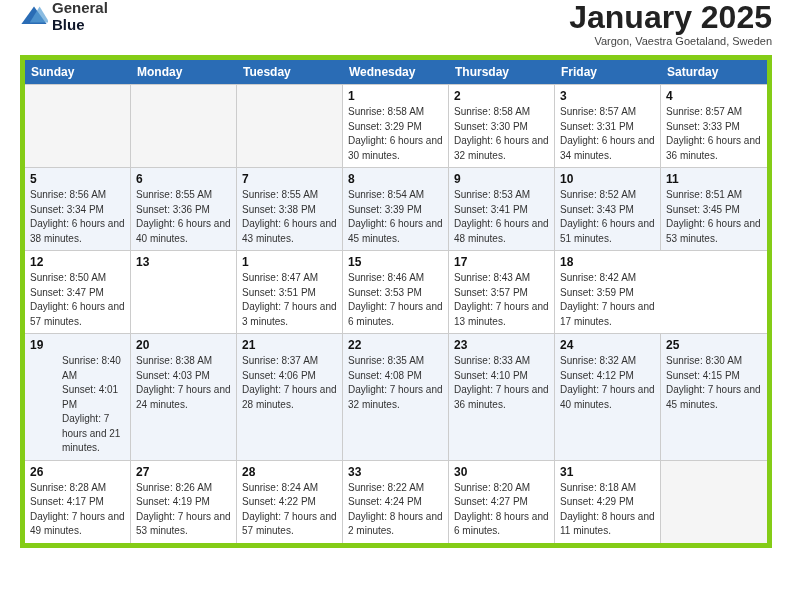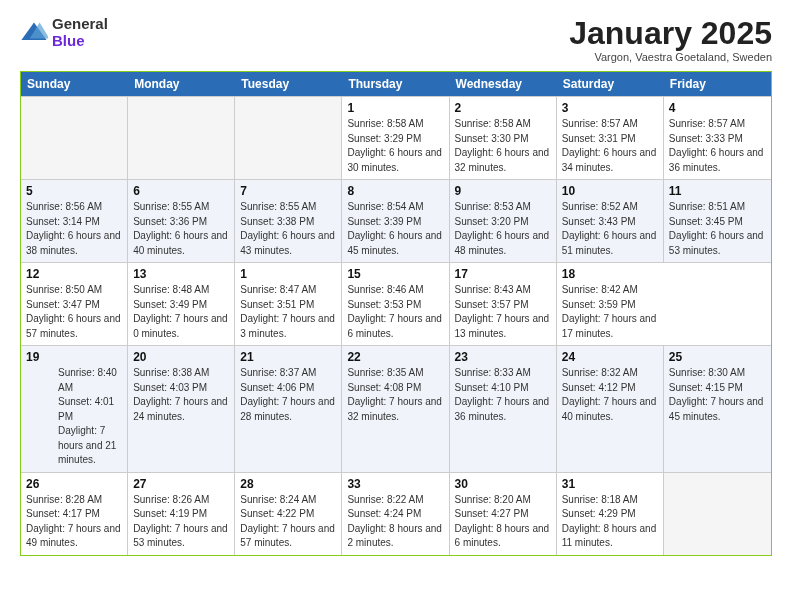--- a/index.html
+++ b/index.html
@@ -6,21 +6,21 @@
     body {
       font-family: Arial, sans-serif;
       background: #fff;
       width: 792px;
       height: 612px;
       overflow: hidden;
     }
     .page {
       width: 792px;
       height: 549px;
-      padding: 16px 20px 12px 20px;
+      padding: 0 20px 12px 20px;
       display: flex;
       flex-direction: column;
     }
     .header {
       display: flex;
       align-items: flex-start;
       justify-content: space-between;
       margin-bottom: 8px;
     }
     .logo {
@@ -34,21 +34,21 @@
       line-height: 1.1;
     }
     .logo-general {
       font-size: 15px;
       font-weight: bold;
       color: #333;
     }
     .logo-blue {
       font-size: 15px;
       font-weight: bold;
-      color: #6d28d9;
+      color: #0f172a;
     }
     .logo-icon {
       width: 28px;
       height: 28px;
       margin-right: 2px;
     }
     .title-block {
       text-align: right;
     }
     .title-block h1 {
@@ -59,21 +59,21 @@
     }
     .title-block h2 {
       font-size: 11px;
       font-weight: normal;
       color: #444;
     }
     .calendar {
       flex: 1;
       display: flex;
       flex-direction: column;
-      border: 1px solid #84cc16;
+      border: 5px solid #84cc16;
       justify-content: center;
     }
     .cal-header {
       display: grid;
       grid-template-columns: repeat(7, 1fr);
       background: #2a6cb5;
     }
     .cal-header-cell {
       color: #fff;
       font-size: 12px;
@@ -142,24 +142,24 @@
       <h1>January 2025</h1>
       <h2>Vargon, Vaestra Goetaland, Sweden</h2>
     </div>
   </div>
 
   <div class="calendar">
     <div class="cal-header">
     <div class="cal-header-cell">Sunday</div>
         <div class="cal-header-cell">Monday</div>
         <div class="cal-header-cell">Tuesday</div>
+        <div class="cal-header-cell">Wednesday</div>
         <div class="cal-header-cell">Thursday</div>
-        <div class="cal-header-cell">Wednesday</div>
+        <div class="cal-header-cell">Friday</div>
         <div class="cal-header-cell">Saturday</div>
-        <div class="cal-header-cell">Friday</div>
       </div>
     <div class="cal-body">
     <div class="cal-row">
           <div class="cal-cell empty"></div>
           <div class="cal-cell empty"></div>
           <div class="cal-cell empty"></div>
           <div class="cal-cell">
             <div class="day-number">1</div>
             <div class="cell-text" style="white-space: pre-line;">Sunrise: 8:58 AM
 Sunset: 3:29 PM
@@ -181,21 +181,21 @@
             <div class="day-number">4</div>
             <div class="cell-text" style="white-space: pre-line;">Sunrise: 8:57 AM
 Sunset: 3:33 PM
 Daylight: 6 hours and 36 minutes.</div>
           </div>
         </div>
         <div class="cal-row">
           <div class="cal-cell alt-row">
             <div class="day-number">5</div>
             <div class="cell-text" style="white-space: pre-line;">Sunrise: 8:56 AM
-Sunset: 3:14 PM
+Sunset: 3:34 PM
 Daylight: 6 hours and 38 minutes.</div>
           </div>
           <div class="cal-cell alt-row">
             <div class="day-number">6</div>
             <div class="cell-text" style="white-space: pre-line;">Sunrise: 8:55 AM
 Sunset: 3:36 PM
 Daylight: 6 hours and 40 minutes.</div>
           </div>
           <div class="cal-cell alt-row">
             <div class="day-number">7</div>
@@ -205,21 +205,21 @@
           </div>
           <div class="cal-cell alt-row">
             <div class="day-number">8</div>
             <div class="cell-text" style="white-space: pre-line;">Sunrise: 8:54 AM
 Sunset: 3:39 PM
 Daylight: 6 hours and 45 minutes.</div>
           </div>
           <div class="cal-cell alt-row">
             <div class="day-number">9</div>
             <div class="cell-text" style="white-space: pre-line;">Sunrise: 8:53 AM
-Sunset: 3:20 PM
+Sunset: 3:41 PM
 Daylight: 6 hours and 48 minutes.</div>
           </div>
           <div class="cal-cell alt-row">
             <div class="day-number">10</div>
             <div class="cell-text" style="white-space: pre-line;">Sunrise: 8:52 AM
 Sunset: 3:43 PM
 Daylight: 6 hours and 51 minutes.</div>
           </div>
           <div class="cal-cell alt-row">
             <div class="day-number">11</div>
@@ -230,23 +230,20 @@
         </div>
         <div class="cal-row">
           <div class="cal-cell">
             <div class="day-number">12</div>
             <div class="cell-text" style="white-space: pre-line;">Sunrise: 8:50 AM
 Sunset: 3:47 PM
 Daylight: 6 hours and 57 minutes.</div>
           </div>
           <div class="cal-cell">
             <div class="day-number">13</div>
-            <div class="cell-text" style="white-space: pre-line;">Sunrise: 8:48 AM
-Sunset: 3:49 PM
-Daylight: 7 hours and 0 minutes.</div>
           </div>
           <div class="cal-cell">
             <div class="day-number">1</div>
             <div class="cell-text" style="white-space: pre-line;">Sunrise: 8:47 AM
 Sunset: 3:51 PM
 Daylight: 7 hours and 3 minutes.</div>
           </div>
           <div class="cal-cell">
             <div class="day-number">15</div>
             <div class="cell-text" style="white-space: pre-line;">Sunrise: 8:46 AM

